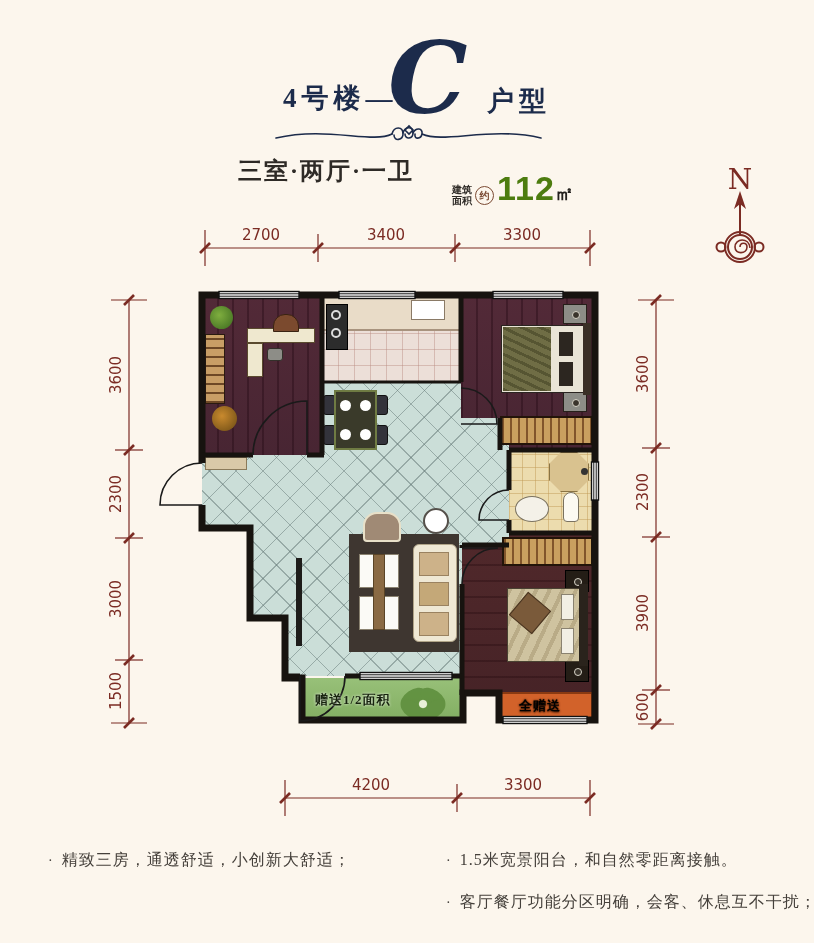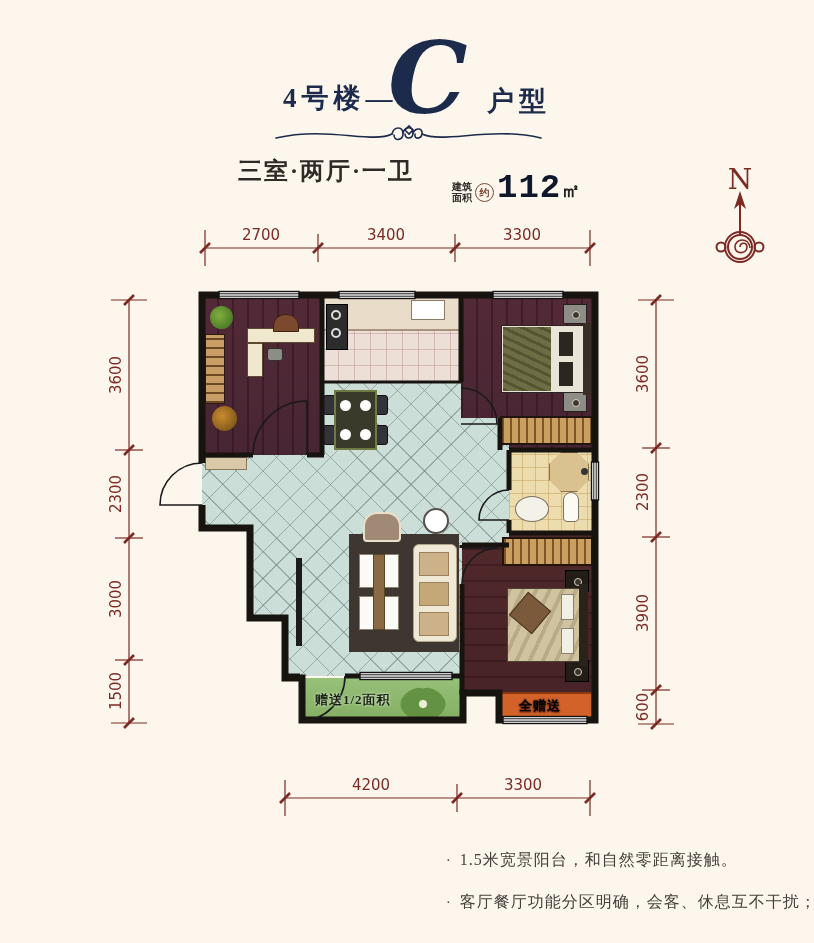--- a/index.html
+++ b/index.html
@@ -26,22 +26,22 @@
     font-size:24px;font-weight:bold;letter-spacing:2px;color:#2e2a26;
   }
   .area-mini{display:inline-block;vertical-align:middle;line-height:1.05;
     font-size:10px;color:#2e2a26;font-weight:bold;text-align:center;}
   .approx-circle{
     display:inline-block;vertical-align:middle;margin:0 3px;
     width:17px;height:17px;border:1px solid #7b4a33;border-radius:50%;
     font-size:10px;line-height:17px;text-align:center;color:#7b4a33;font-weight:bold;
   }
   .area-value{
-    font-family:Liberation Mono, monospace;
-    font-size:34px;font-weight:bold;color:#0f172a;letter-spacing:1px;
+    font-family:Liberation Sans, sans-serif;
+    font-size:34px;font-weight:bold;color:#4d7c0f;letter-spacing:1px;
   }
   .area-unit{font-family:"Liberation Serif","DejaVu Serif",serif;
     font-size:19px;font-weight:bold;color:#23201d;}
 
   
   #plan{left:197px;top:292px;width:401px;height:436px;}
   #plan .layer{position:absolute;left:0;top:0;width:401px;height:436px;}
 
   .wood{
     background-color:#5a3140;
@@ -379,20 +379,23 @@
          <line x1="306" y1="429.2" x2="390" y2="429.2" stroke="#111" stroke-width="1"></line>
         </g>
     </g>
   </svg>
 
   <div class="plan-label balcony-label" style="left:118px;top:399px;">赠送1/2面积</div>
   <div class="plan-label bay-label" style="left:322px;top:405px;">全赠送</div>
 </div>
 
 <div class="feature-col" style="left:48px;top:850px;">
+  <div class="feature-item">
+    <span class="bullet">·</span><span>精致三房，通透舒适，小创新大舒适；</span>
+  </div>
 </div>
 <div class="feature-col" style="left:446px;top:850px;">
   <div class="feature-item">
     <span class="bullet">·</span><span>1.5米宽景阳台，和自然零距离接触。</span>
   </div>
   <div class="feature-item">
     <span class="bullet">·</span><span>客厅餐厅功能分区明确，会客、休息互不干扰；</span>
   </div>
 </div>
 

